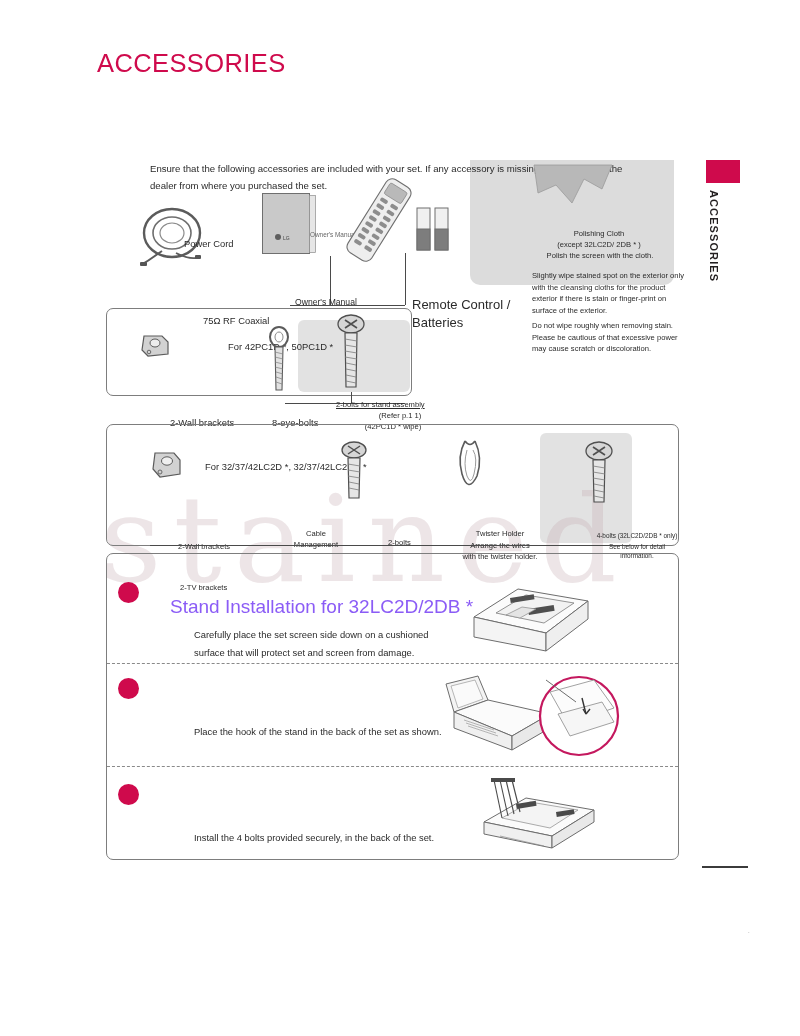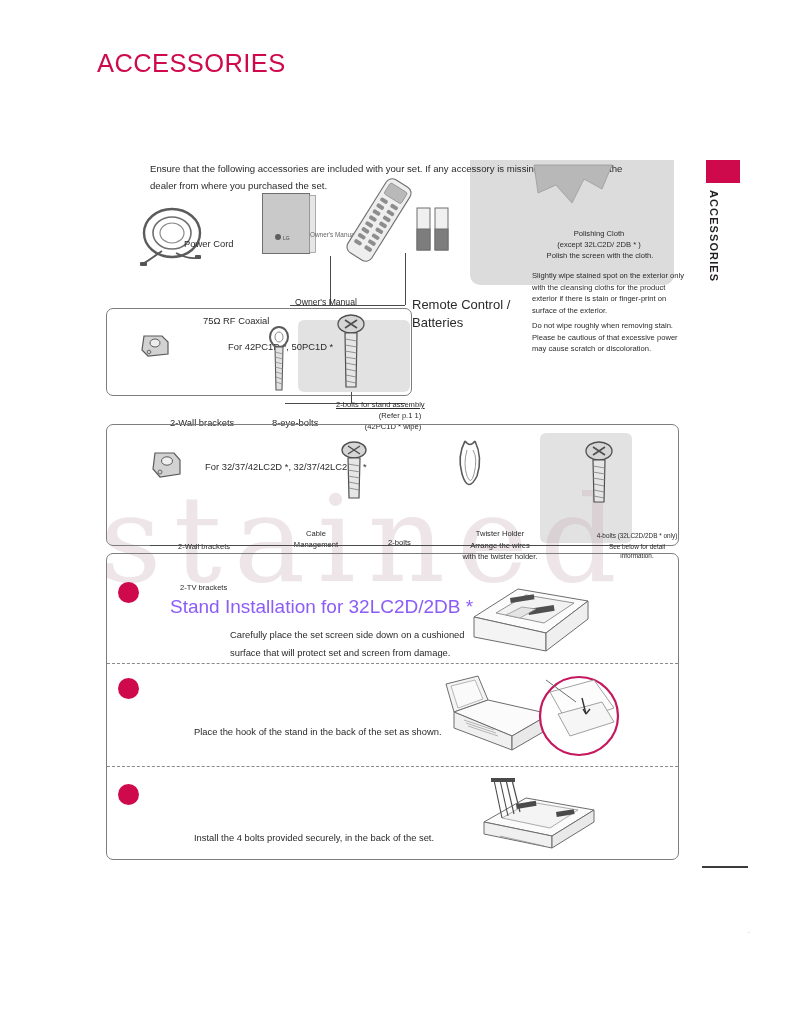--- a/index.html
+++ b/index.html
@@ -385,21 +385,21 @@
   <div class="line hline" style="left:390px; top:545px; width:240px;"></div>
 
   <div class="box" style="left:106px; top:553px; width:573px; height:307px;"></div>
 
   <div class="step-dot" style="left:118px; top:582px;"></div>
   <div class="step-dot" style="left:118px; top:678px;"></div>
   <div class="step-dot" style="left:118px; top:784px;"></div>
 
   <div class="stand-title">Stand Installation for 32LC2D/2DB *</div>
 
-  <div class="step-text" style="left:194px; top:626px; width:250px;margin-left:36px;">Carefully place the set screen side down on a cushioned surface that will protect set and screen from damage.</div>
+  <div class="step-text" style="left:194px; top:626px; width:250px;">Carefully place the set screen side down on a cushioned surface that will protect set and screen from damage.</div>
   <div class="step-text" style="left:194px; top:723px; width:250px;">Place the hook of the stand in the back of the set as shown.</div>
   <div class="step-text" style="left:194px; top:829px; width:250px;">Install the 4 bolts provided securely, in the back of the set.</div>
 
   <div class="dash-sep" style="left:107px; top:663px; width:571px;"></div>
   <div class="dash-sep" style="left:107px; top:766px; width:571px;"></div>
 
   <div class="art" style="left:466px; top:585px;">
     <svg width="130" height="72" viewBox="0 0 130 72">
       <path d="M8 32 L52 4 L122 16 L80 48 Z" fill="#fbfbfb" stroke="#6d6d6d" stroke-width="1"></path>
       <path d="M8 32 L8 52 L80 66 L80 48 Z" fill="#f4f4f4" stroke="#6d6d6d" stroke-width="1"></path>

